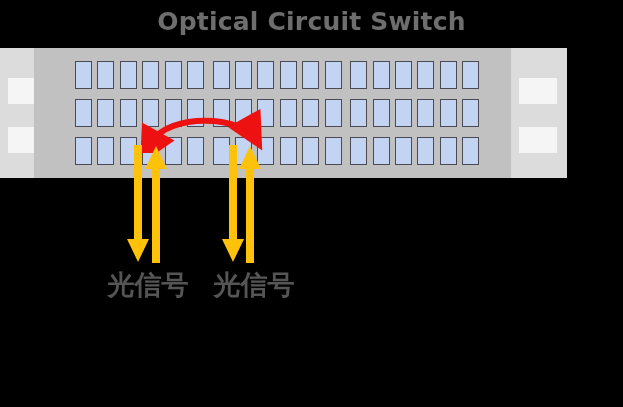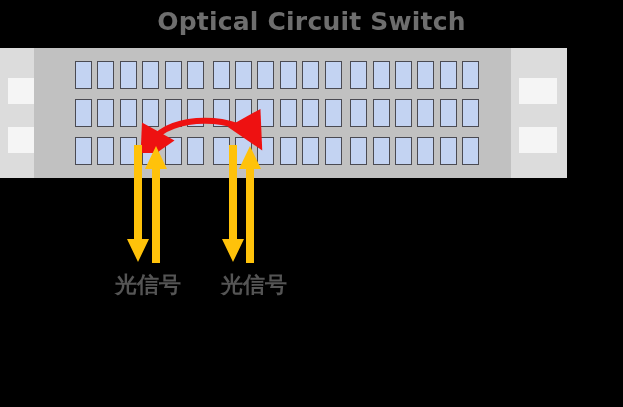--- a/index.html
+++ b/index.html
@@ -113,21 +113,21 @@
   #sig-b-down { left: 220px; top: 145px; height: 118px; }
   #sig-b-up   { left: 237px; top: 145px; height: 118px; }
 
   
   .sig-label {
     position: absolute;
     top: 270px;
     width: 120px;
     text-align: center;
     color: #555555;
-    font-size: 22px;
+    font-size: 27px;
     font-weight: bold;
     line-height: 30px;
     white-space: nowrap;
   }
   #label-a { left: 88px; }
   #label-b { left: 194px; }
 </style>
 </head>
 <body>
 

